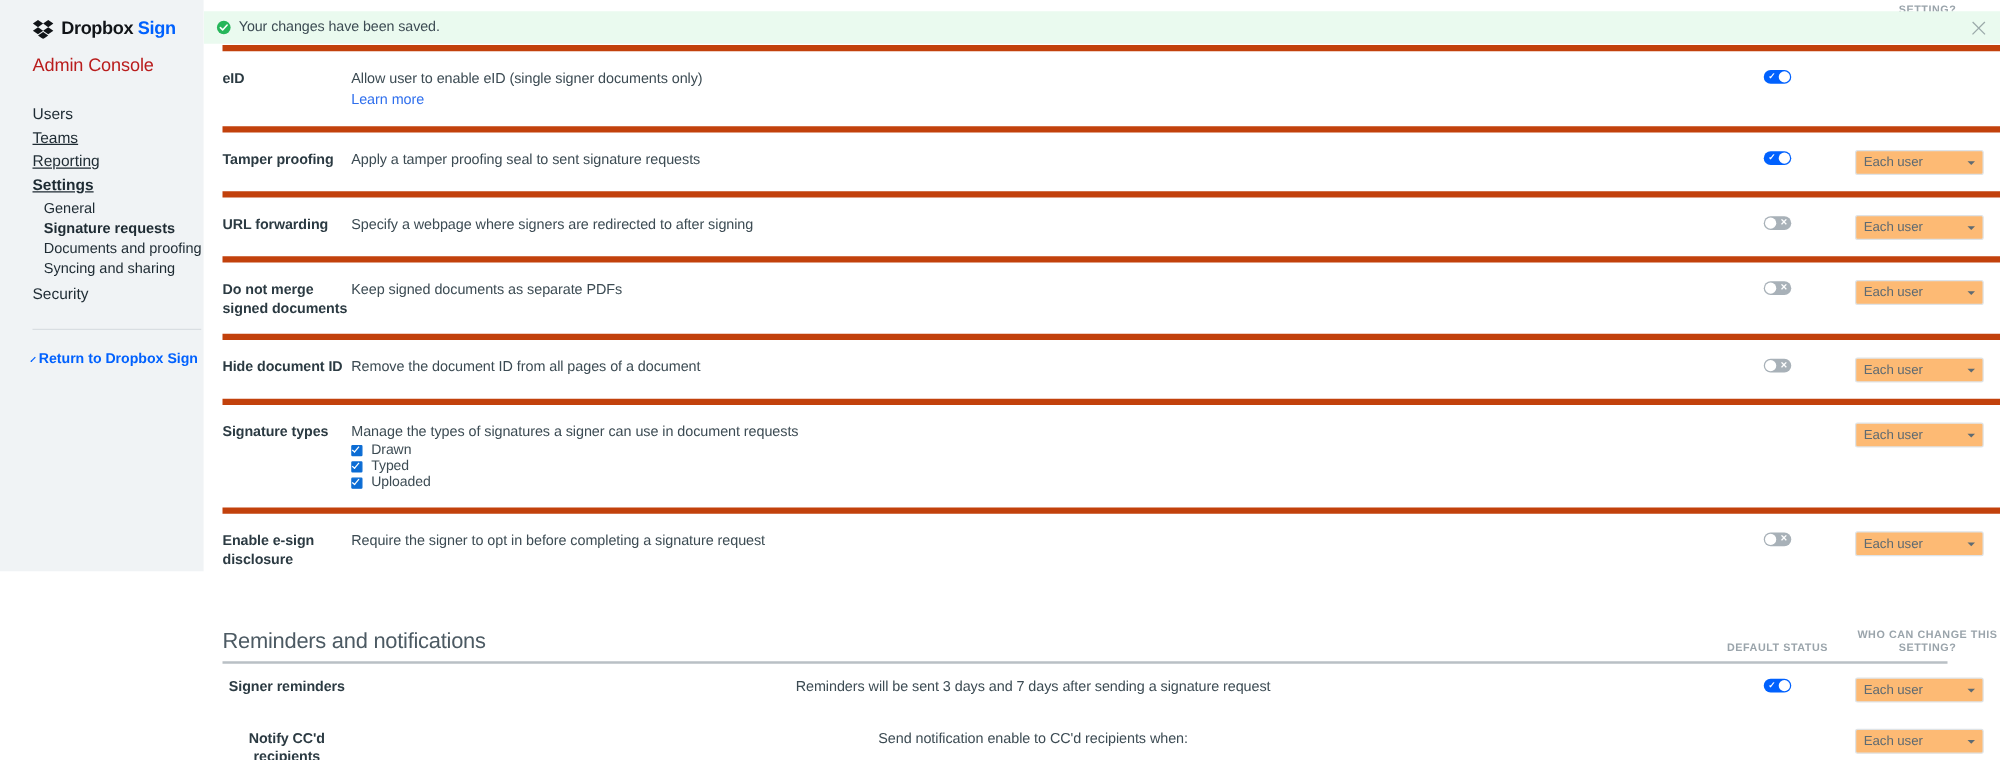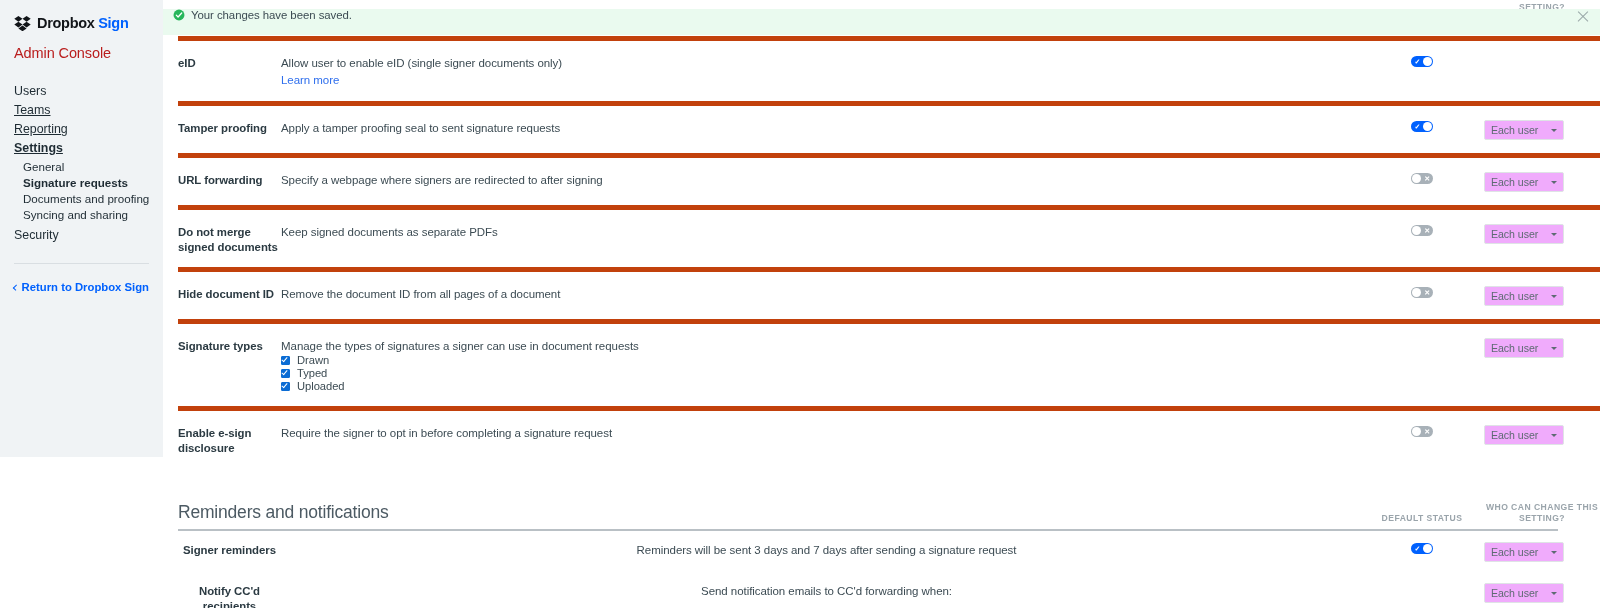--- a/index.html
+++ b/index.html
@@ -9,21 +9,21 @@
     background: #ffffff;
     font-family: "Liberation Sans", sans-serif;
     -webkit-font-smoothing: antialiased;
   }
   .app { display: flex; width: 1600px; height: 608px; position: relative; }
 
   
   .sidebar {
     width: 163px; height: 457px; flex: 0 0 163px;
     background: #f0f3f5;
-    padding: 0 14px;
+    padding: 0 26px;
     position: relative;
   }
   .logo-row {
     display: flex; align-items: center; gap: 6px;
     padding-top: 22px; height: 24px;
   }
   .logo-mark { width: 17px; height: 15px; display: block; flex: 0 0 17px; }
   .logo-text {
     font-size: 14.5px; font-weight: bold; letter-spacing: -0.3px;
     color: #111418; line-height: 1; white-space: nowrap;
@@ -75,21 +75,21 @@
   .cutoff-col {
     font-size: 8.6px; font-weight: bold; letter-spacing: 0.45px;
     color: #9aa4ab; text-align: center; line-height: 11px;
   }
   .cutoff-default { width: 100px; margin-right: 12px; }
   .cutoff-who { width: 116px; }
 
   
   .banner {
     position: absolute; top: 9px; left: 0; width: 1437px; height: 26px;
-    background: #eafaef; display: flex; 
+    background: #eafaef; display: flex; align-items: center;
     padding: 0 10px 0 10px;
   }
   .banner-icon { width: 12px; height: 12px; flex: 0 0 12px; margin-right: 6px; }
   .banner-text { font-size: 11.4px; color: #3c4b53; letter-spacing: -0.05px; }
   .banner-close {
     margin-left: auto; width: 14px; height: 14px; cursor: pointer;
     position: relative; opacity: 0.55;
   }
   .banner-close::before, .banner-close::after {
     content: ""; position: absolute; left: 0; top: 6.5px;
@@ -142,22 +142,22 @@
   .toggle.off .knob { left: 1px; }
   .toggle .glyph {
     position: absolute; top: 0px; font-size: 7px; color: #ffffff;
     line-height: 11px; font-weight: bold;
   }
   .toggle.on  .glyph { left: 3.5px; }
   .toggle.off .glyph { right: 3px; }
 
   
   .select {
-    width: 80px; height: 20px; border: 1px solid #dfe3e6;
-    border-radius: 2px; background: #f0abfc; position: relative;
+    width: 103px; height: 20px; border: 1px solid #dfe3e6;
+    border-radius: 2px; background: #fdba74; position: relative;
     display: flex; align-items: center; padding-left: 6px; cursor: pointer;
   }
   .select-value { font-size: 10.6px; color: #5d6a72; letter-spacing: -0.05px; }
   .select-arrow {
     position: absolute; right: 6px; top: 8px;
     width: 0; height: 0;
     border-left: 3px solid transparent; border-right: 3px solid transparent;
     border-top: 3.5px solid #5d6a72;
   }
 
@@ -425,21 +425,21 @@
             <div class="select">
               <span class="select-value">Each user</span>
               <span class="select-arrow"></span>
             </div>
           </div>
         </div>
 
         <div class="row sec-row">
           <div class="col-label">Notify CC'd recipients</div>
           <div class="col-desc">
-            <span>Send notification emails to CC'd forwarding when:</span>
+            <span>Send notification enable to CC'd recipients when:</span>
             
           </div>
           <div class="col-toggle"></div>
           <div class="col-select">
             <div class="select">
               <span class="select-value">Each user</span>
               <span class="select-arrow"></span>
             </div>
           </div>
         </div>

